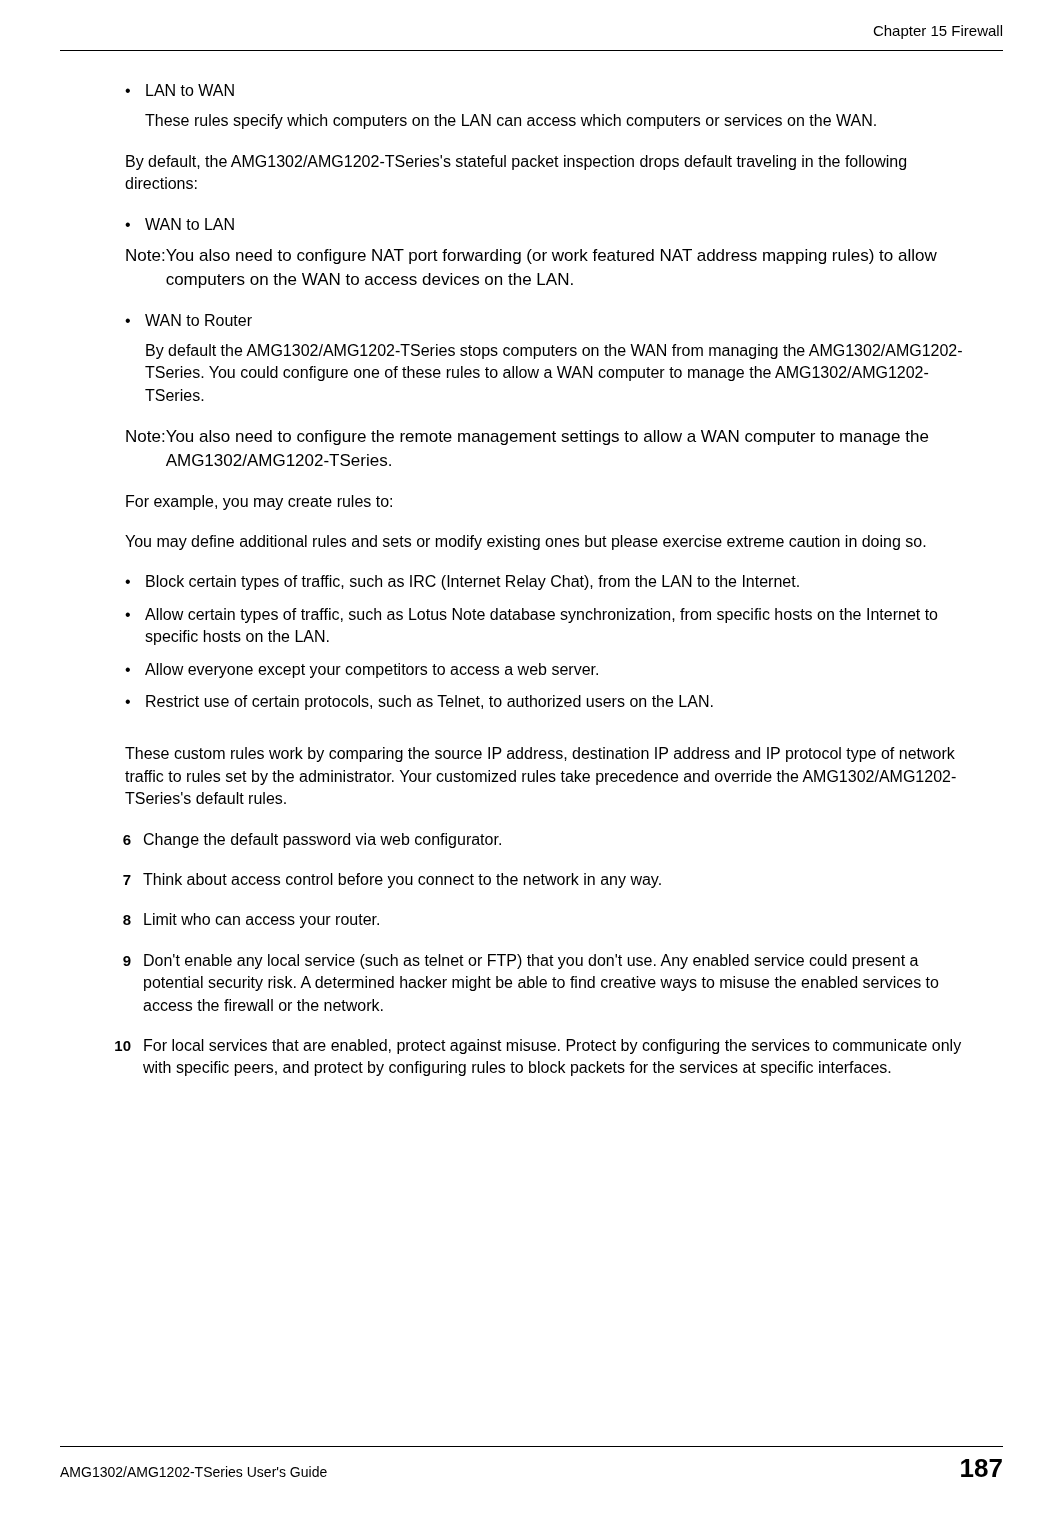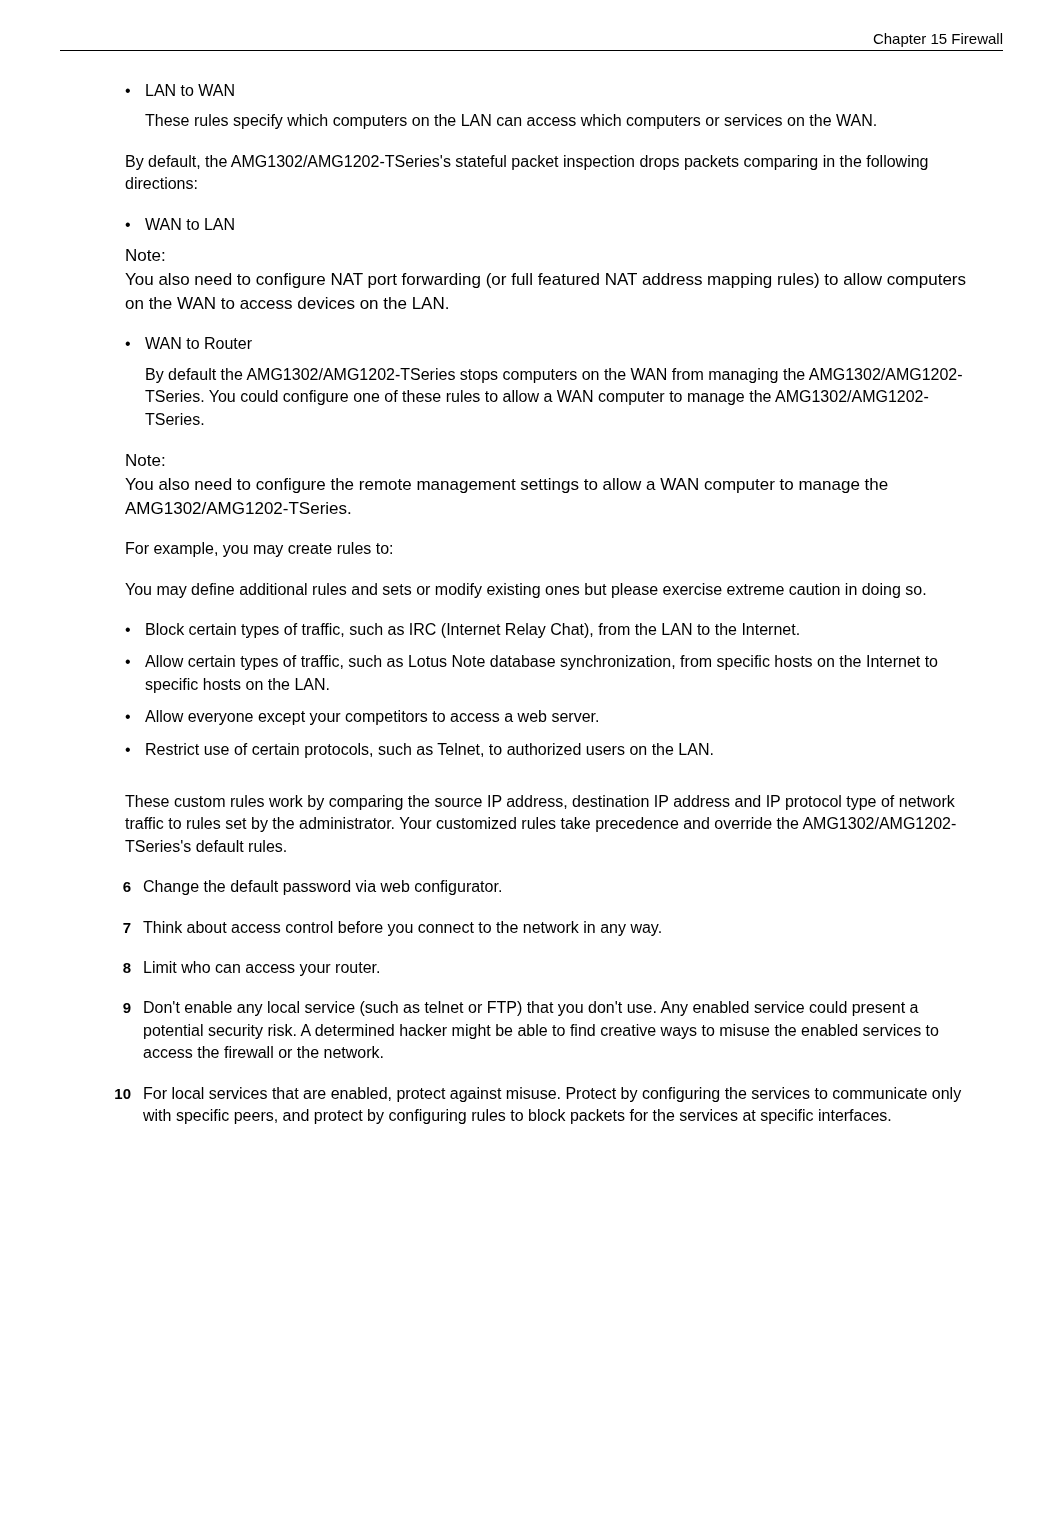--- a/index.html
+++ b/index.html
@@ -15,21 +15,21 @@
   }
   .page {
     position: relative;
     width: 1063px;
     height: 1524px;
     padding: 30px 60px 40px 60px;
     box-sizing: border-box;
   }
   .header-right {
     position: absolute;
-    top: 30px;
+    top: 22px;
     right: 60px;
     font-size: 15px;
     color: #000;
   }
   .header-rule {
     position: absolute;
     top: 50px;
     left: 60px;
     right: 60px;
     border-top: 1px solid #000;
@@ -56,21 +56,20 @@
     padding-left: 20px;
     margin-bottom: 18px;
   }
   .para {
     margin-bottom: 18px;
   }
   .note-row {
     display: flex;
     font-size: 17px;
     margin-bottom: 18px;
-    flex-direction: column;
   }
   .note-label {
     flex-shrink: 0;
   }
   .note-body {
     flex: 1;
   }
   .section-heading {
     font-family: Arial, Helvetica, sans-serif;
     font-weight: bold;
@@ -132,30 +131,30 @@
   <div class="header-rule"></div>
 
   <div class="content">
 
     <div class="bullet-row">
       <div class="bullet-dot">•</div>
       <div class="bullet-text">LAN to WAN</div>
     </div>
     <div class="sub-indent">These rules specify which computers on the LAN can access which computers or services on the WAN.</div>
 
-    <div class="para">By default, the AMG1302/AMG1202-TSeries's stateful packet inspection drops packets comparing in the following directions:</div>
+    <div class="para">By default, the AMG1302/AMG1202-TSeries's stateful packet inspection drops default traveling in the following directions:</div>
 
     <div class="bullet-row">
       <div class="bullet-dot">•</div>
       <div class="bullet-text">WAN to LAN</div>
     </div>
 
     <div class="note-row">
       <div class="note-label">Note: </div>
-      <div class="note-body">You also need to configure NAT port forwarding (or full featured NAT address mapping rules) to allow computers on the WAN to access devices on the LAN.</div>
+      <div class="note-body">You also need to configure NAT port forwarding (or work featured NAT address mapping rules) to allow computers on the WAN to access devices on the LAN.</div>
     </div>
 
     <div class="bullet-row">
       <div class="bullet-dot">•</div>
       <div class="bullet-text">WAN to Router</div>
     </div>
     <div class="sub-indent">By default the AMG1302/AMG1202-TSeries stops computers on the WAN from managing the AMG1302/AMG1202-TSeries. You could configure one of these rules to allow a WAN computer to manage the AMG1302/AMG1202-TSeries.</div>
 
     <div class="note-row">
       <div class="note-label">Note: </div>
@@ -206,13 +205,20 @@
         <div class="num-list-text">Don't enable any local service (such as telnet or FTP) that you don't use. Any enabled service could present a potential security risk. A determined hacker might be able to find creative ways to misuse the enabled services to access the firewall or the network.</div>
       </div>
       <div class="num-list-row">
         <div class="num-list-num">10</div>
         <div class="num-list-text">For local services that are enabled, protect against misuse. Protect by configuring the services to communicate only with specific peers, and protect by configuring rules to block packets for the services at specific interfaces.</div>
       </div>
     </div>
 
   </div>
 
+  <div class="footer">
+    <div class="footer-rule"></div>
+    <div class="footer-row">
+      <div class="footer-left">AMG1302/AMG1202-TSeries User's Guide</div>
+      <div class="footer-right">187</div>
+    </div>
+  </div>
 </div>
 
 </body></html>

